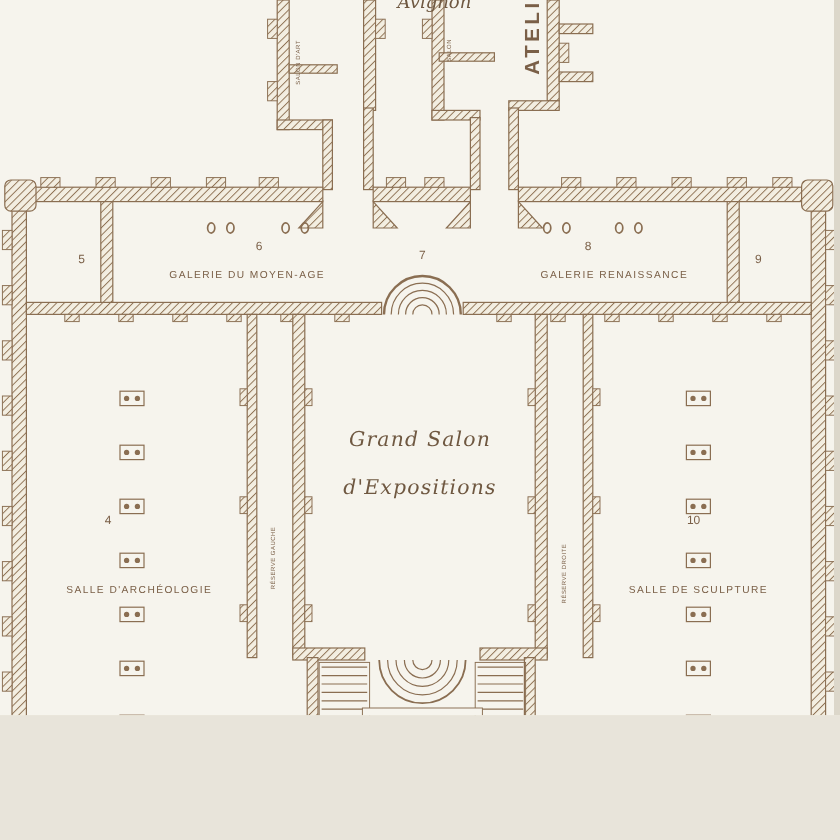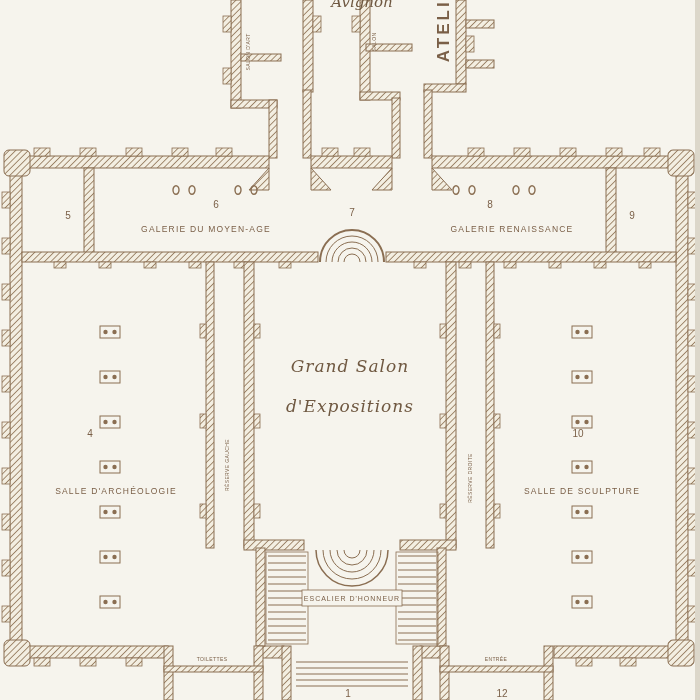--- a/index.html
+++ b/index.html
@@ -1,17 +1,17 @@
 <!DOCTYPE html>
 <html><head>
 <meta charset="utf-8">
 <style>
   *{box-sizing:border-box}
   html,body{margin:0;padding:0;background:#e8e4da}
-  .page{width:700px;height:700px;position:relative;background:#f6f4ed;overflow:hidden;font-family:"Liberation Sans",sans-serif}
+  .page{width:700px;height:596px;position:relative;background:#f6f4ed;overflow:hidden;font-family:"Liberation Sans",sans-serif}
   svg{display:block}
   .wall{fill:url(#hatch);stroke:#8a6e52;stroke-width:1}
   .pil{fill:url(#hatch);stroke:#8a6e52;stroke-width:.8}
   .ink-line{stroke:#8a6e52;fill:none}
   text{fill:#7a5f47;font-family:"Liberation Sans",sans-serif}
   .lbl{letter-spacing:1.2px;font-size:8.5px}
   .lbl-sm{letter-spacing:1px;font-size:7px}
   .tiny{font-size:5px;letter-spacing:.4px}
   .num{font-size:10px}
   .script{font-family:"DejaVu Serif",serif;font-style:italic;font-size:17px;letter-spacing:1px;fill:#6f5841}

